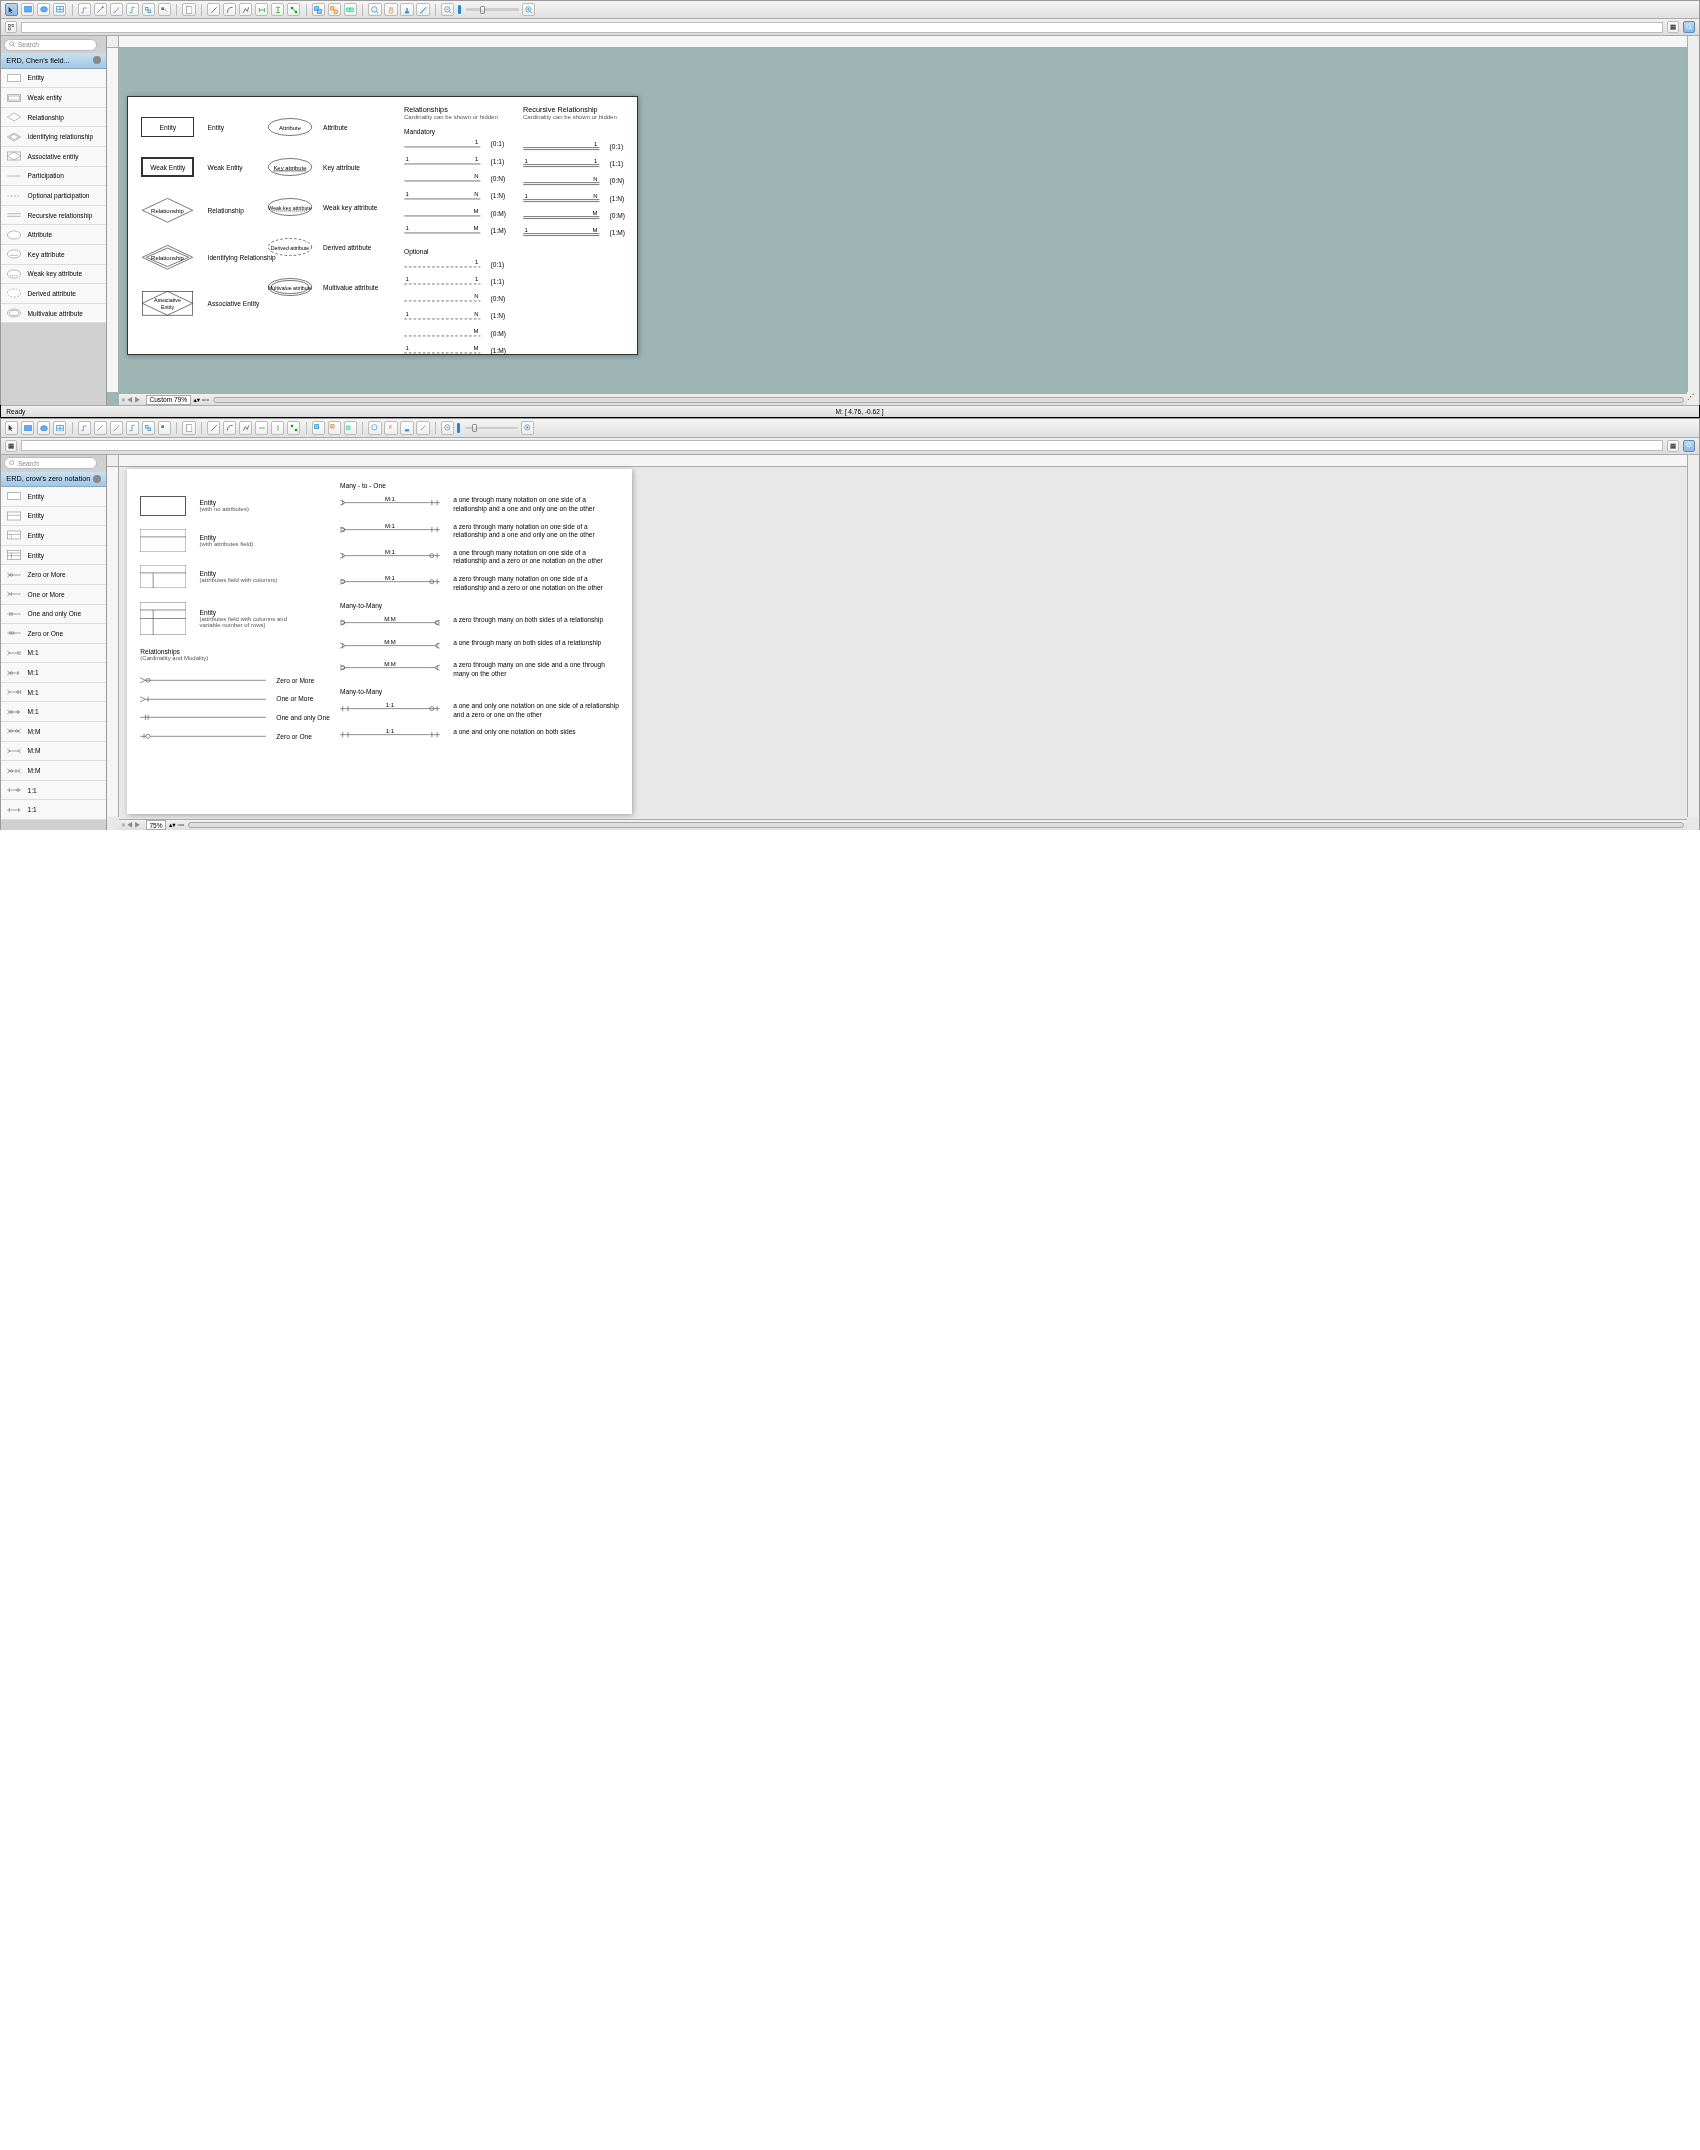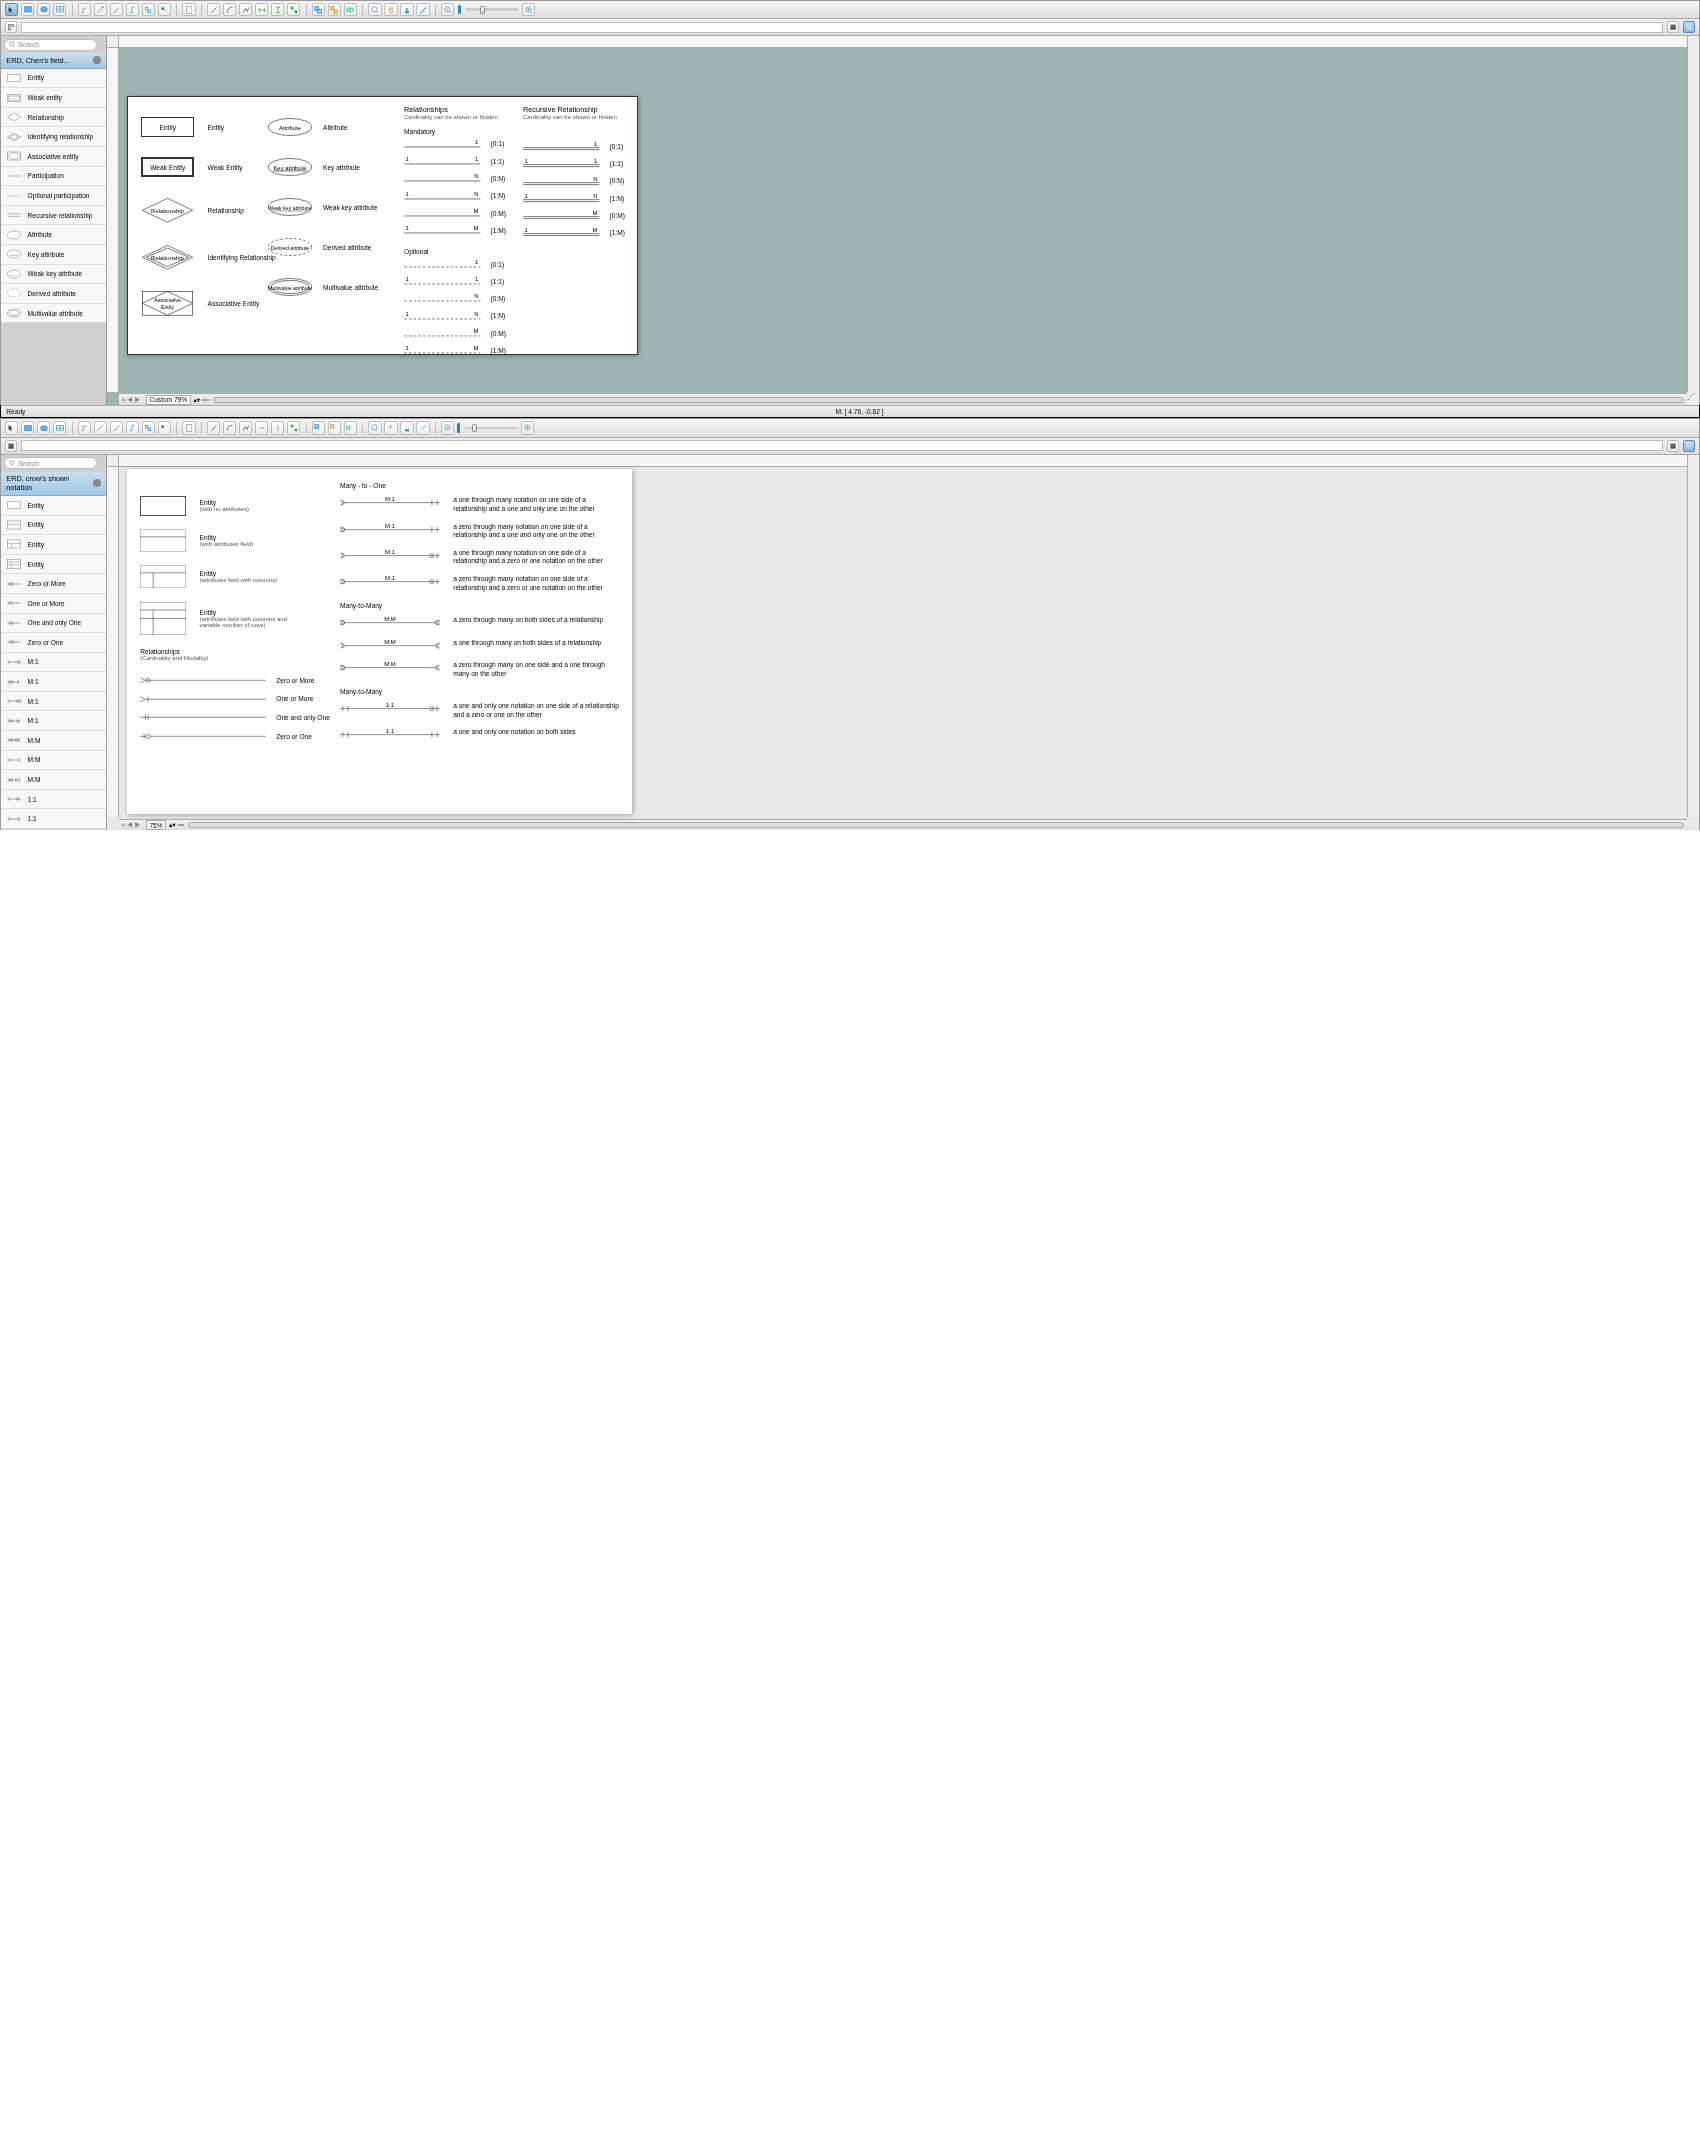--- a/index.html
+++ b/index.html
@@ -788,21 +788,21 @@
     <div class="sidebar">
       <div style="padding:2.7px;background:#d0d0d0;">
           <div class="search-box">
             <svg width="6.6" height="6.6" viewBox="0 0 10 10">
               <circle cx="4" cy="4" r="3" fill="none" stroke="#888"></circle>
             </svg>
             <span>Search</span>
           </div>
         </div>
       <div class="palette-header">
-          <span>ERD, crow's shown notation</span>
+          <span>ERD, crow's zero notation</span>
           <div class="palette-close"></div>
         </div>
       <div id="palette2">
           <div class="palette-item">
             <div class="palette-icon">
               <svg width="16" height="12" viewBox="0 0 24 18">
                 <rect x="2" y="4" width="20" height="10" fill="#fff" stroke="#999"></rect>
               </svg>
             </div>
             <span class="palette-label">Entity</span>

